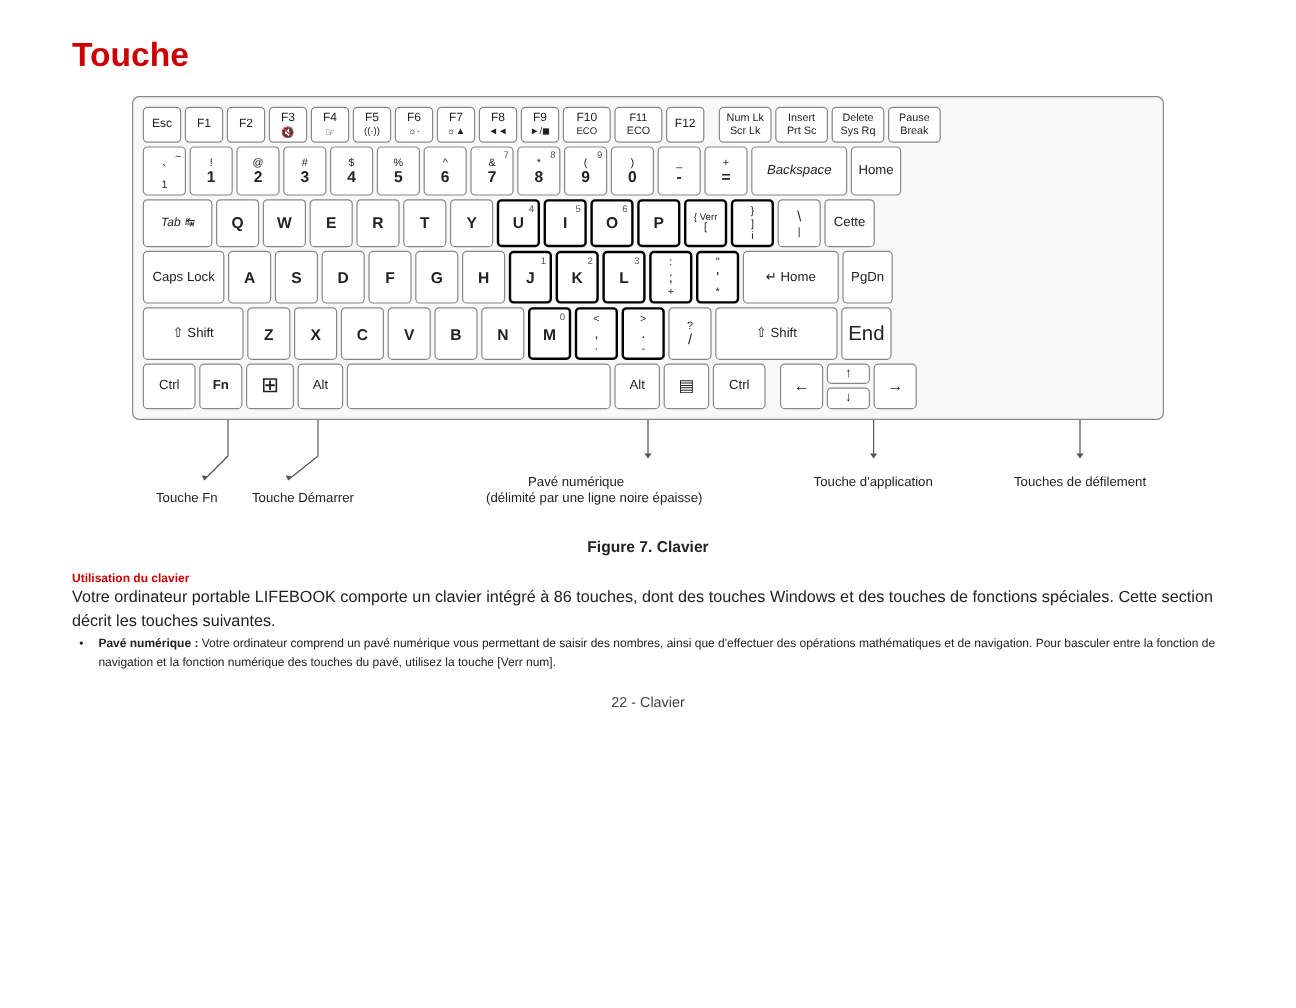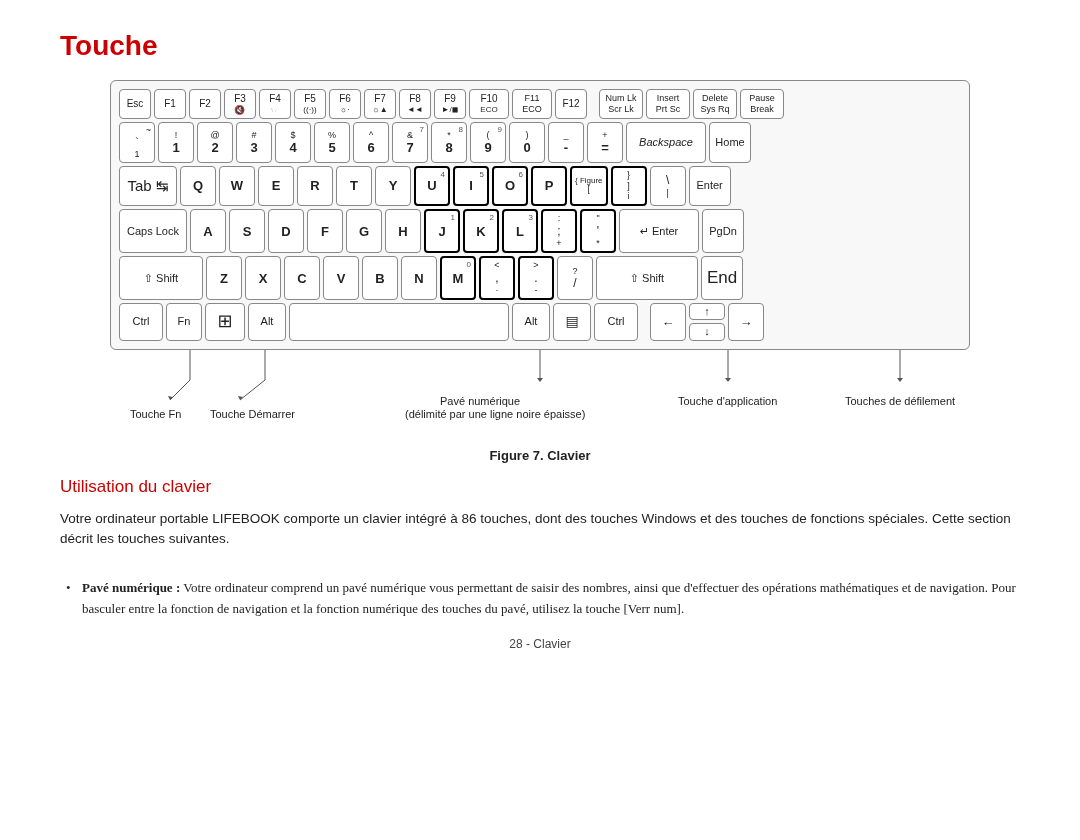--- a/index.html
+++ b/index.html
@@ -77,41 +77,40 @@
       border: 2.5px solid #000 !important;
     }
     .figure-caption {
       text-align: center;
       font-size: 13px;
       font-weight: bold;
       margin: 8px 0 14px 0;
     }
     h2.section-title {
       color: #cc0000;
-      font-size: 17px;
-      font-weight: normal;
-      margin-bottom: 12px;
+      font-size: 10px;
+      font-weight: bold;
+      margin-bottom: 0;
     }
     .body-text {
       font-size: 13.5px;
       line-height: 1.55;
-      margin-bottom: 28px;
+      margin-bottom: 0;
     }
     .bullet-list {
       list-style: none;
       padding-left: 0;
       margin-left: 0;
     }
     .bullet-list li {
-      font-size: 13px;
+      font-size: 10px;
       line-height: 1.55;
       padding-left: 22px;
       position: relative;
       margin-bottom: 6px;
-      font-family: Liberation Serif, serif;
     }
     .bullet-list li::before {
       content: "•";
       position: absolute;
       left: 6px;
     }
     .page-num {
       text-align: center;
       font-size: 12px;
       color: #444;
@@ -253,21 +252,21 @@
           </div>
         <div class="key">
             <span style="font-size:9px">+</span>
             <span class="main-char">=</span>
           </div>
         <div class="key key-backspace" style="min-width:80px; font-size:11px;">Backspace</div>
         <div class="key" style="min-width:42px; font-size:11px;">Home</div>
       </div>
 
       <div class="key-row">
-        <div class="key key-tab" style="min-width:58px; font-size:15px;">Tab ↹</div>
+        <div class="key key-tab" style="min-width:58px; font-size:10px;font-style:italic;">Tab ↹</div>
         <div class="key">
             <span class="main-char">Q</span>
           </div>
         <div class="key">
             <span class="main-char">W</span>
           </div>
         <div class="key">
             <span class="main-char">E</span>
           </div>
         <div class="key">
@@ -288,34 +287,34 @@
             <span style="position:absolute;top:2px;right:3px;font-size:8px;color:#555;">5</span>
           </div>
         <div class="key key-numgrp-outer" style="position:relative;">
             <span class="main-char">O</span>
             <span style="position:absolute;top:2px;right:3px;font-size:8px;color:#555;">6</span>
           </div>
         <div class="key key-numgrp-outer">
             <span class="main-char">P</span>
           </div>
         <div class="key key-numgrp-outer" style="font-size:9px; line-height:1.1;">
-          <span style="font-size:8px;">{ Figure</span>
+          <span style="font-size:8px;">{ Verr</span>
           <span style="font-size:9px;">[</span>
         </div>
         <div class="key key-numgrp-outer">
           <span style="font-size:9px;">}</span>
           <span style="font-size:9px;">]</span>
           <span style="font-size:9px;">i</span>
         </div>
         <div class="key">
           <span style="font-size:9px;align-self:flex-start;margin-left:auto;padding-right:2px;"> </span>
           <span style="font-size:12px;">\</span>
           <span style="font-size:9px;">|</span>
         </div>
-        <div class="key" style="min-width:42px; font-size:11px;">Enter</div>
+        <div class="key" style="min-width:42px; font-size:11px;">Cette</div>
       </div>
 
       <div class="key-row">
         <div class="key key-caps" style="min-width:68px; font-size:11px;">Caps Lock</div>
         <div class="key">
             <span class="main-char">A</span>
           </div>
         <div class="key">
             <span class="main-char">S</span>
           </div>
@@ -346,21 +345,21 @@
         <div class="key key-numgrp-outer">
           <span style="font-size:9px;">:</span>
           <span style="font-size:12px;">;</span>
           <span style="font-size:9px;">+</span>
         </div>
         <div class="key key-numgrp-outer">
           <span style="font-size:9px;">"</span>
           <span style="font-size:12px;">'</span>
           <span style="font-size:9px;">*</span>
         </div>
-        <div class="key key-enter" style="min-width:80px; font-size:11px;">↵ Enter</div>
+        <div class="key key-enter" style="min-width:80px; font-size:11px;">↵ Home</div>
         <div class="key" style="min-width:42px; font-size:11px;">PgDn</div>
       </div>
 
       <div class="key-row">
         <div class="key" style="min-width:84px; font-size:11px;">⇧ Shift</div>
         <div class="key">
             <span class="main-char">Z</span>
           </div>
         <div class="key">
             <span class="main-char">X</span>
@@ -394,21 +393,21 @@
         <div class="key">
           <span style="font-size:9px;">?</span>
           <span style="font-size:12px;">/</span>
         </div>
         <div class="key" style="min-width:102px; font-size:11px;">⇧ Shift</div>
         <div class="key" style="min-width:42px; font-size:17px;">End</div>
       </div>
 
       <div class="key-row">
         <div class="key" style="min-width:44px; font-size:11px;">Ctrl</div>
-        <div class="key" style="min-width:36px; font-size:11px;">Fn</div>
+        <div class="key" style="min-width:36px; font-size:11px;font-weight:bold;">Fn</div>
         <div class="key" style="min-width:40px; font-size:18px; padding:2px;">⊞</div>
         <div class="key" style="min-width:38px; font-size:11px;">Alt</div>
         <div class="key" style="min-width:220px;"></div>
         <div class="key" style="min-width:38px; font-size:11px;">Alt</div>
         <div class="key" style="min-width:38px; font-size:14px;">▤</div>
         <div class="key" style="min-width:44px; font-size:11px;">Ctrl</div>
         <div style="width:6px;"></div>
         <div class="key" style="min-width:36px; font-size:13px;">←</div>
         <div style="display:flex; flex-direction:column; gap:3px;">
           <div class="key" style="min-width:36px; min-height:16px; font-size:11px; padding:1px;">↑</div>
@@ -454,13 +453,13 @@
 
 <p class="body-text">Votre ordinateur portable LIFEBOOK comporte un clavier intégré à 86 touches, dont des touches Windows et des touches de fonctions spéciales. Cette section décrit les touches suivantes.</p>
 
 <ul class="bullet-list">
   <li>
     <strong>Pavé numérique :</strong>
     <span> Votre ordinateur comprend un pavé numérique vous permettant de saisir des nombres, ainsi que d'effectuer des opérations mathématiques et de navigation. Pour basculer entre la fonction de navigation et la fonction numérique des touches du pavé, utilisez la touche [Verr num].</span>
   </li>
 </ul>
 
-<p class="page-num">28 - Clavier</p>
+<p class="page-num">22 - Clavier</p>
 
 </body></html>

